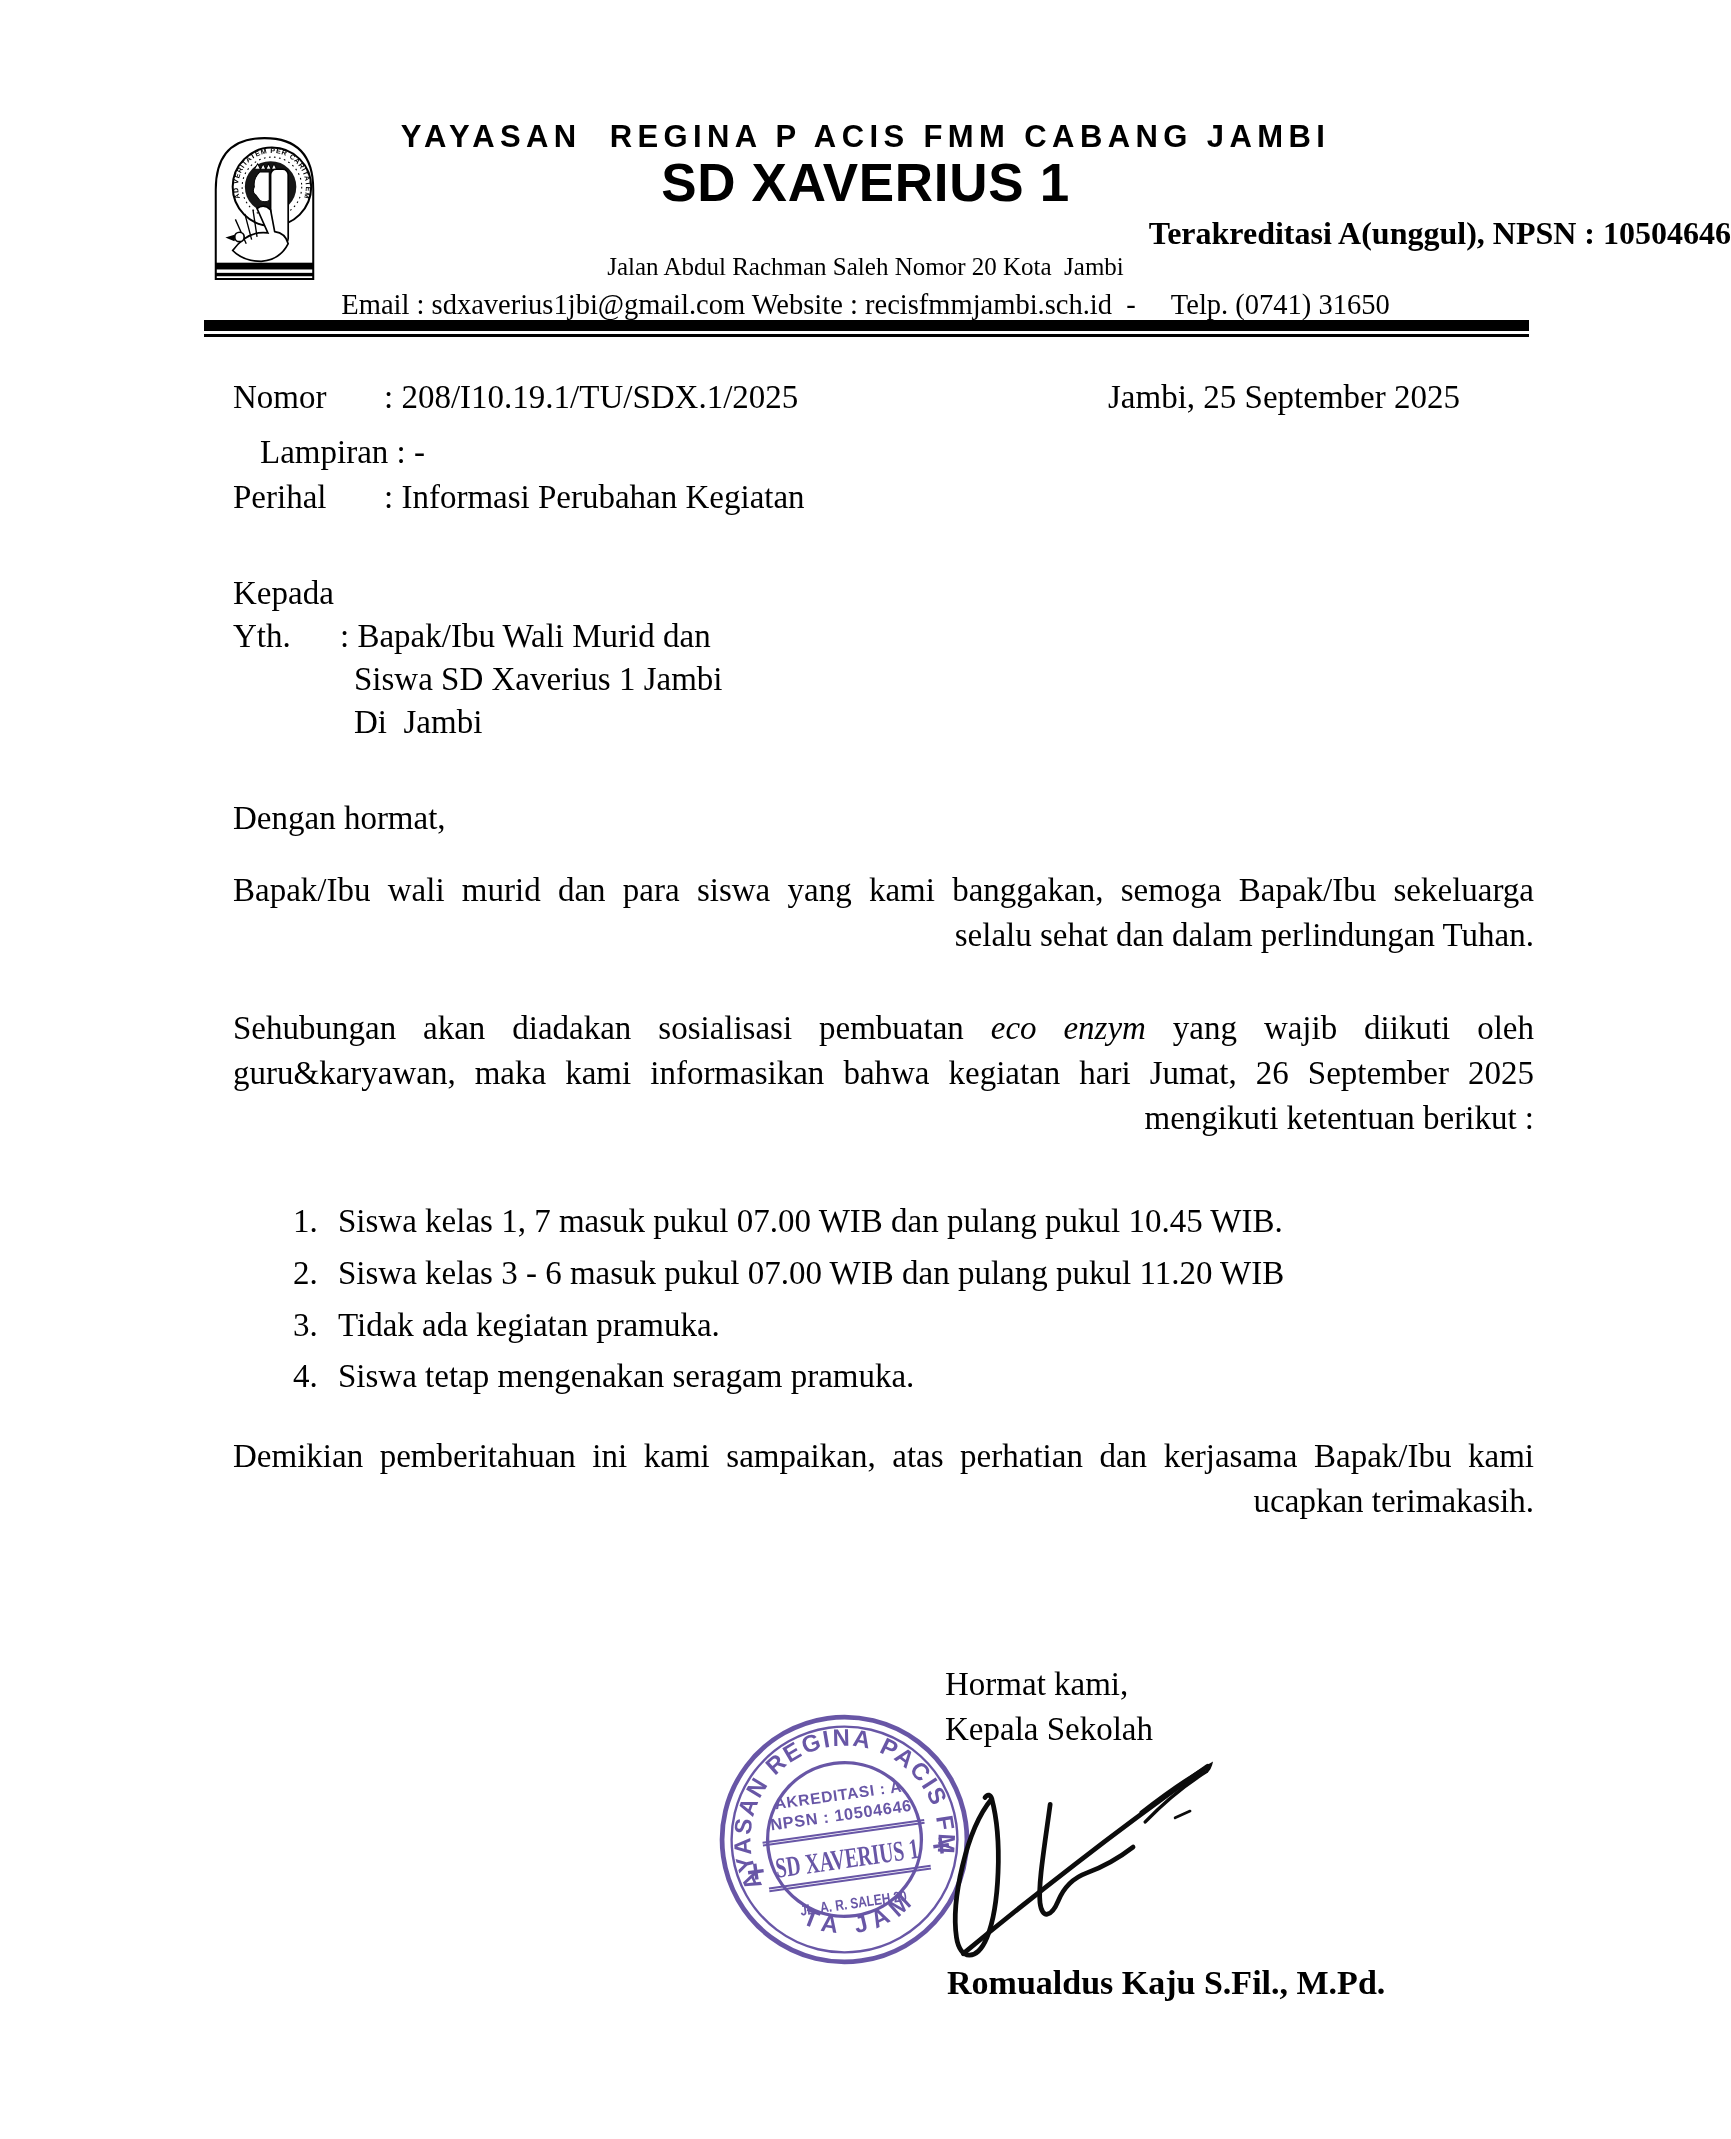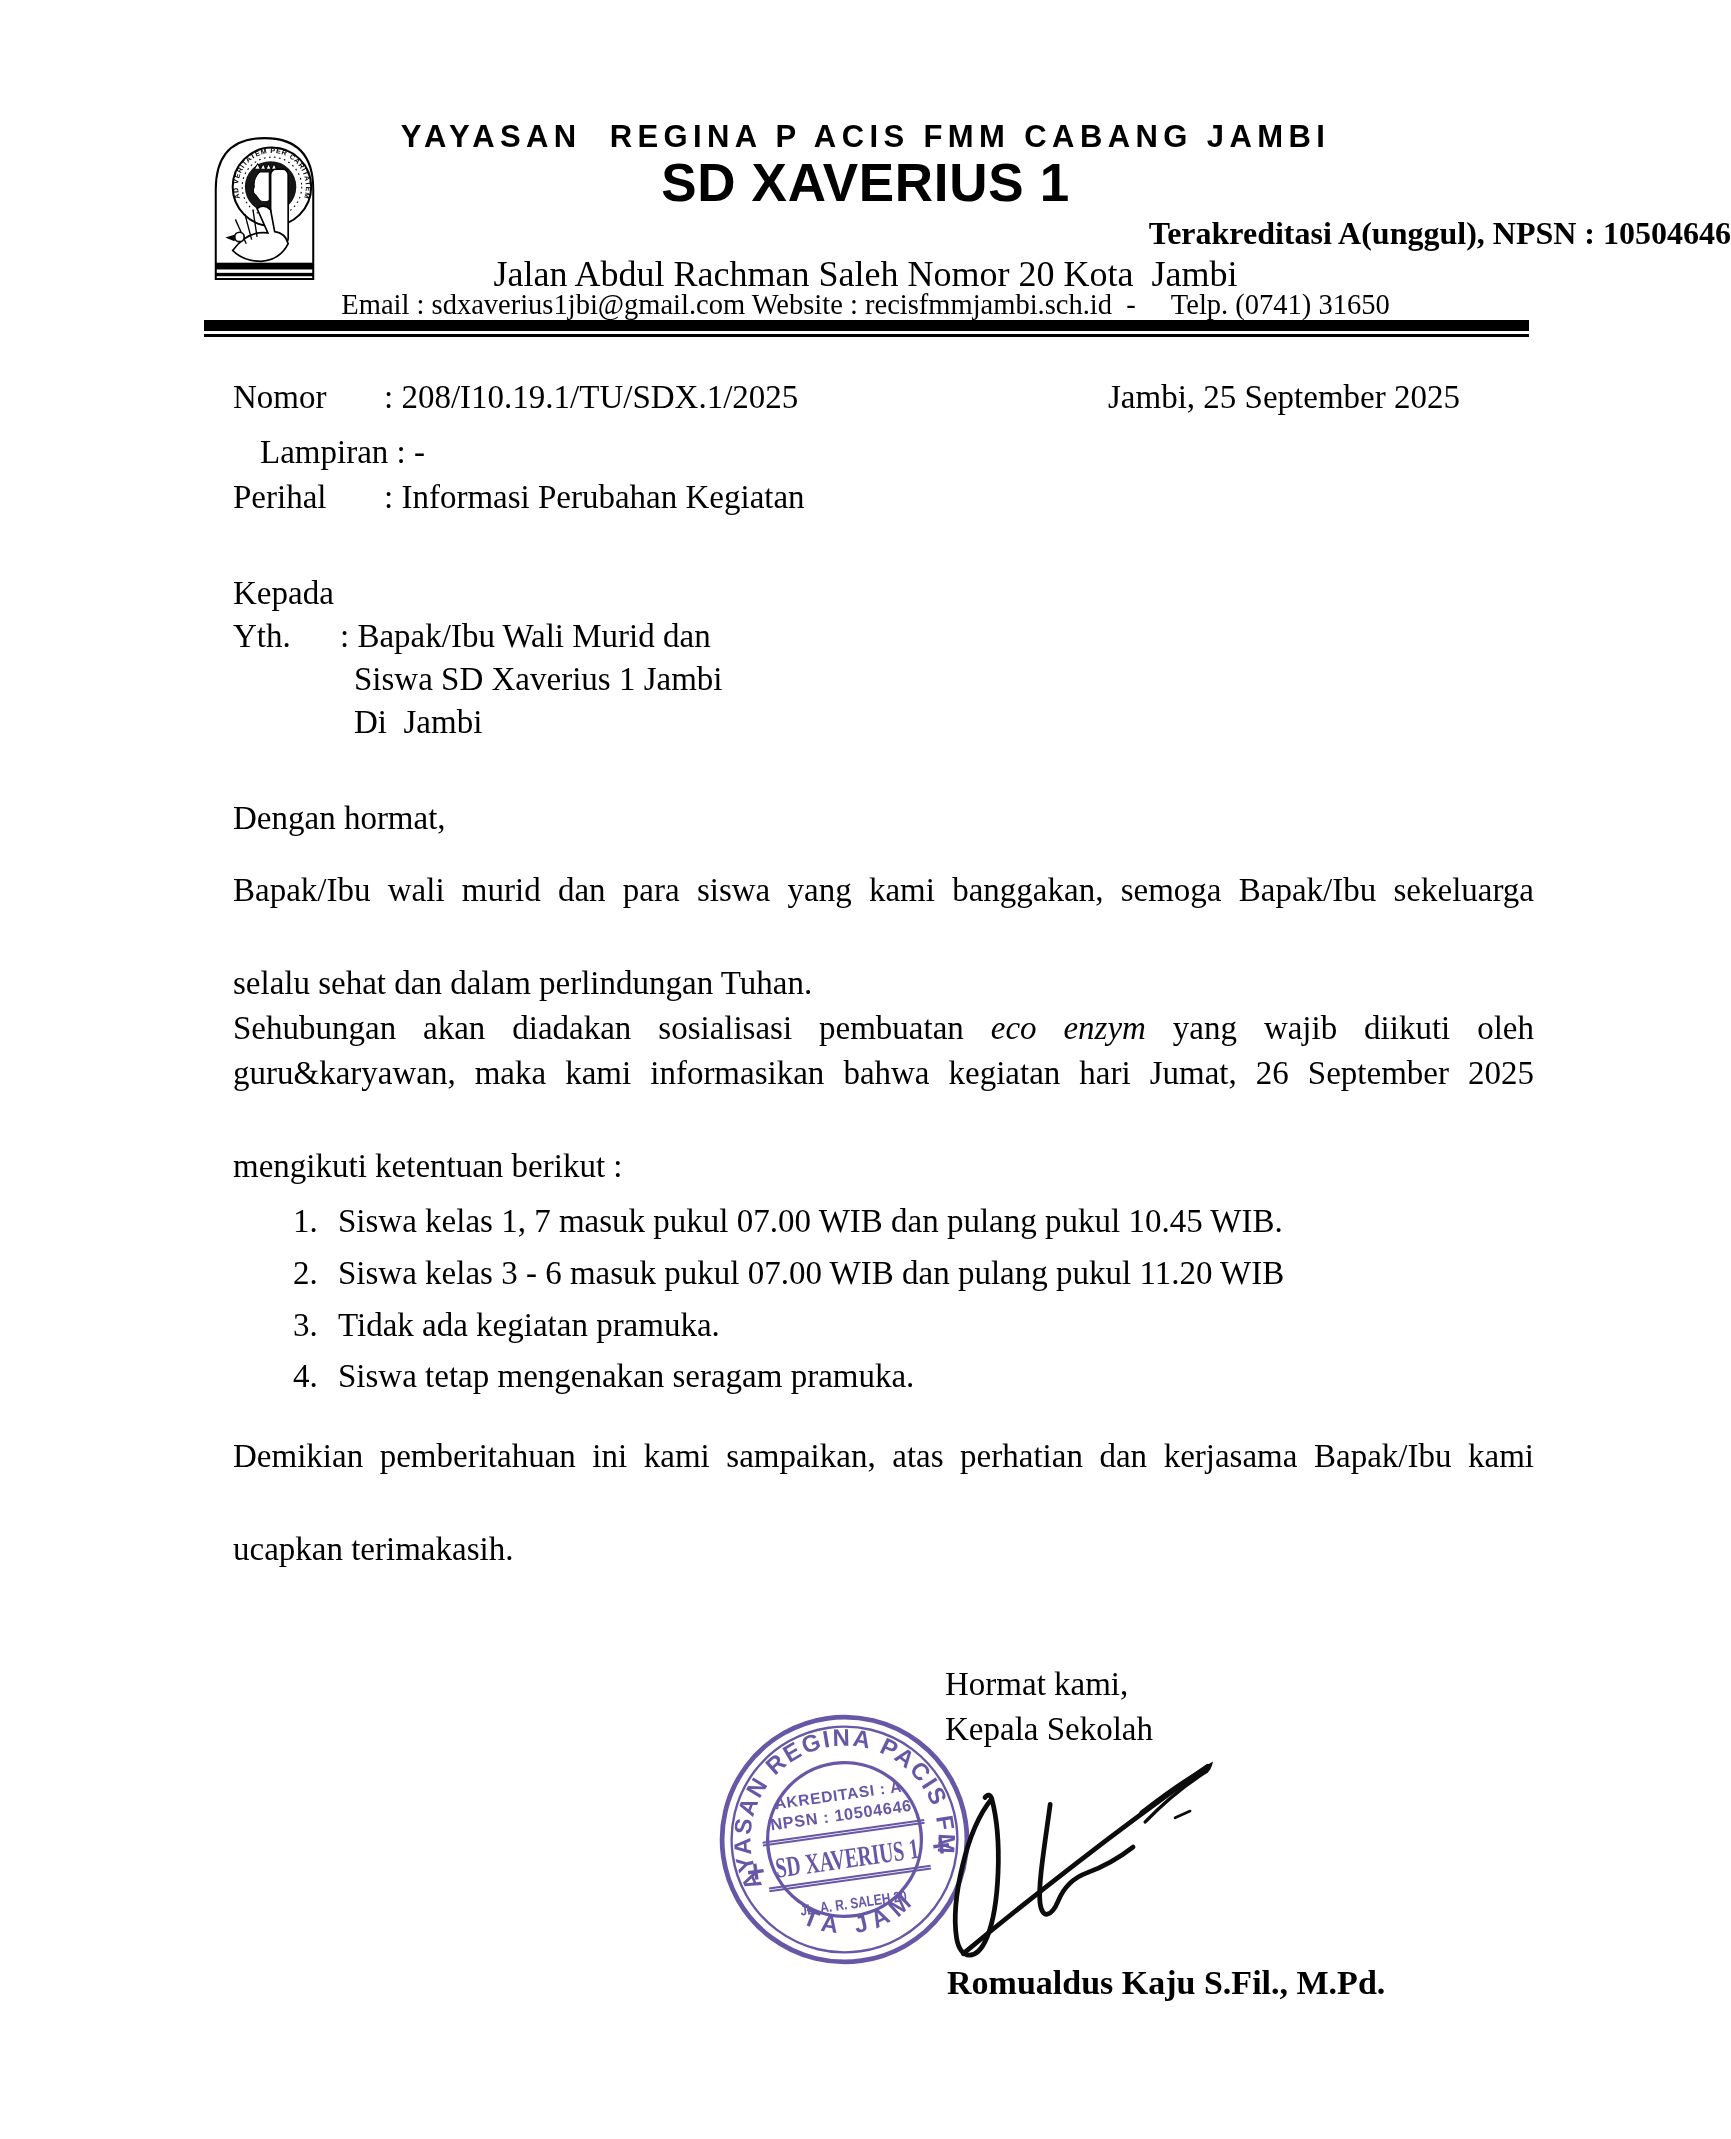--- a/index.html
+++ b/index.html
@@ -9,37 +9,37 @@
     background:#ffffff;
     font-family:"Liberation Serif", serif;
     color:#000;
     overflow:hidden;
   }
   
   .hdr-line{position:absolute;left:0;width:100%;text-align:center;white-space:pre;}
   .hdr-foundation{top:119px;font-family:"Liberation Sans",sans-serif;font-weight:bold;font-size:31px;letter-spacing:5.4px;}
   .hdr-school{top:152px;font-family:"Liberation Sans",sans-serif;font-weight:bold;font-size:53px;letter-spacing:0.7px;}
   .hdr-accred{top:215px;font-size:32px;font-weight:bold;text-align:right;}
-  .hdr-address{top:253px;font-size:36px;}
+  .hdr-address{top:253px;font-size:25px;}
   .hdr-contact{top:289px;font-size:28.5px;}
   .hdr-rule{position:absolute;left:204px;top:320px;width:1325px;}
   .hdr-rule .bar{height:11px;background:#000;}
   .hdr-rule .thin{height:2.7px;background:#000;margin-top:3.4px;}
   .logo{position:absolute;left:212px;top:130px;width:105px;height:153px;}
   
   .blk{position:absolute;left:233px;width:1301px;font-size:33px;line-height:45px;}
   .row{position:relative;display:flex;}
   .lbl{display:inline-block;width:151px;flex:none;}
   .lbl-yth{display:inline-block;width:107px;flex:none;}
   .val{white-space:pre;}
   .date{position:absolute;left:875px;top:0;white-space:pre;}
   .indent{padding-left:121px;white-space:pre;}
   .para{line-height:45px;}
   .jline{text-align:justify;text-align-last:justify;}
-  .lline{text-align:left;margin-top:48px;}
+  .lline{text-align:right;}
   ol.rules{list-style:none;margin:0;padding:0;}
   ol.rules li{position:relative;padding-left:105px;line-height:45px;margin-bottom:6.8px;}
   ol.rules li .num{position:absolute;left:60px;top:0;}
   .sig-text{position:absolute;font-size:33px;white-space:pre;}
   .sig-name{position:absolute;font-size:34px;font-weight:bold;white-space:pre;}
   .stamp{position:absolute;left:718px;top:1713px;width:253px;height:253px;opacity:0.93;}
   .signature{position:absolute;left:936px;top:1716px;width:299px;height:292px;}
 </style>
 </head>
 <body>

